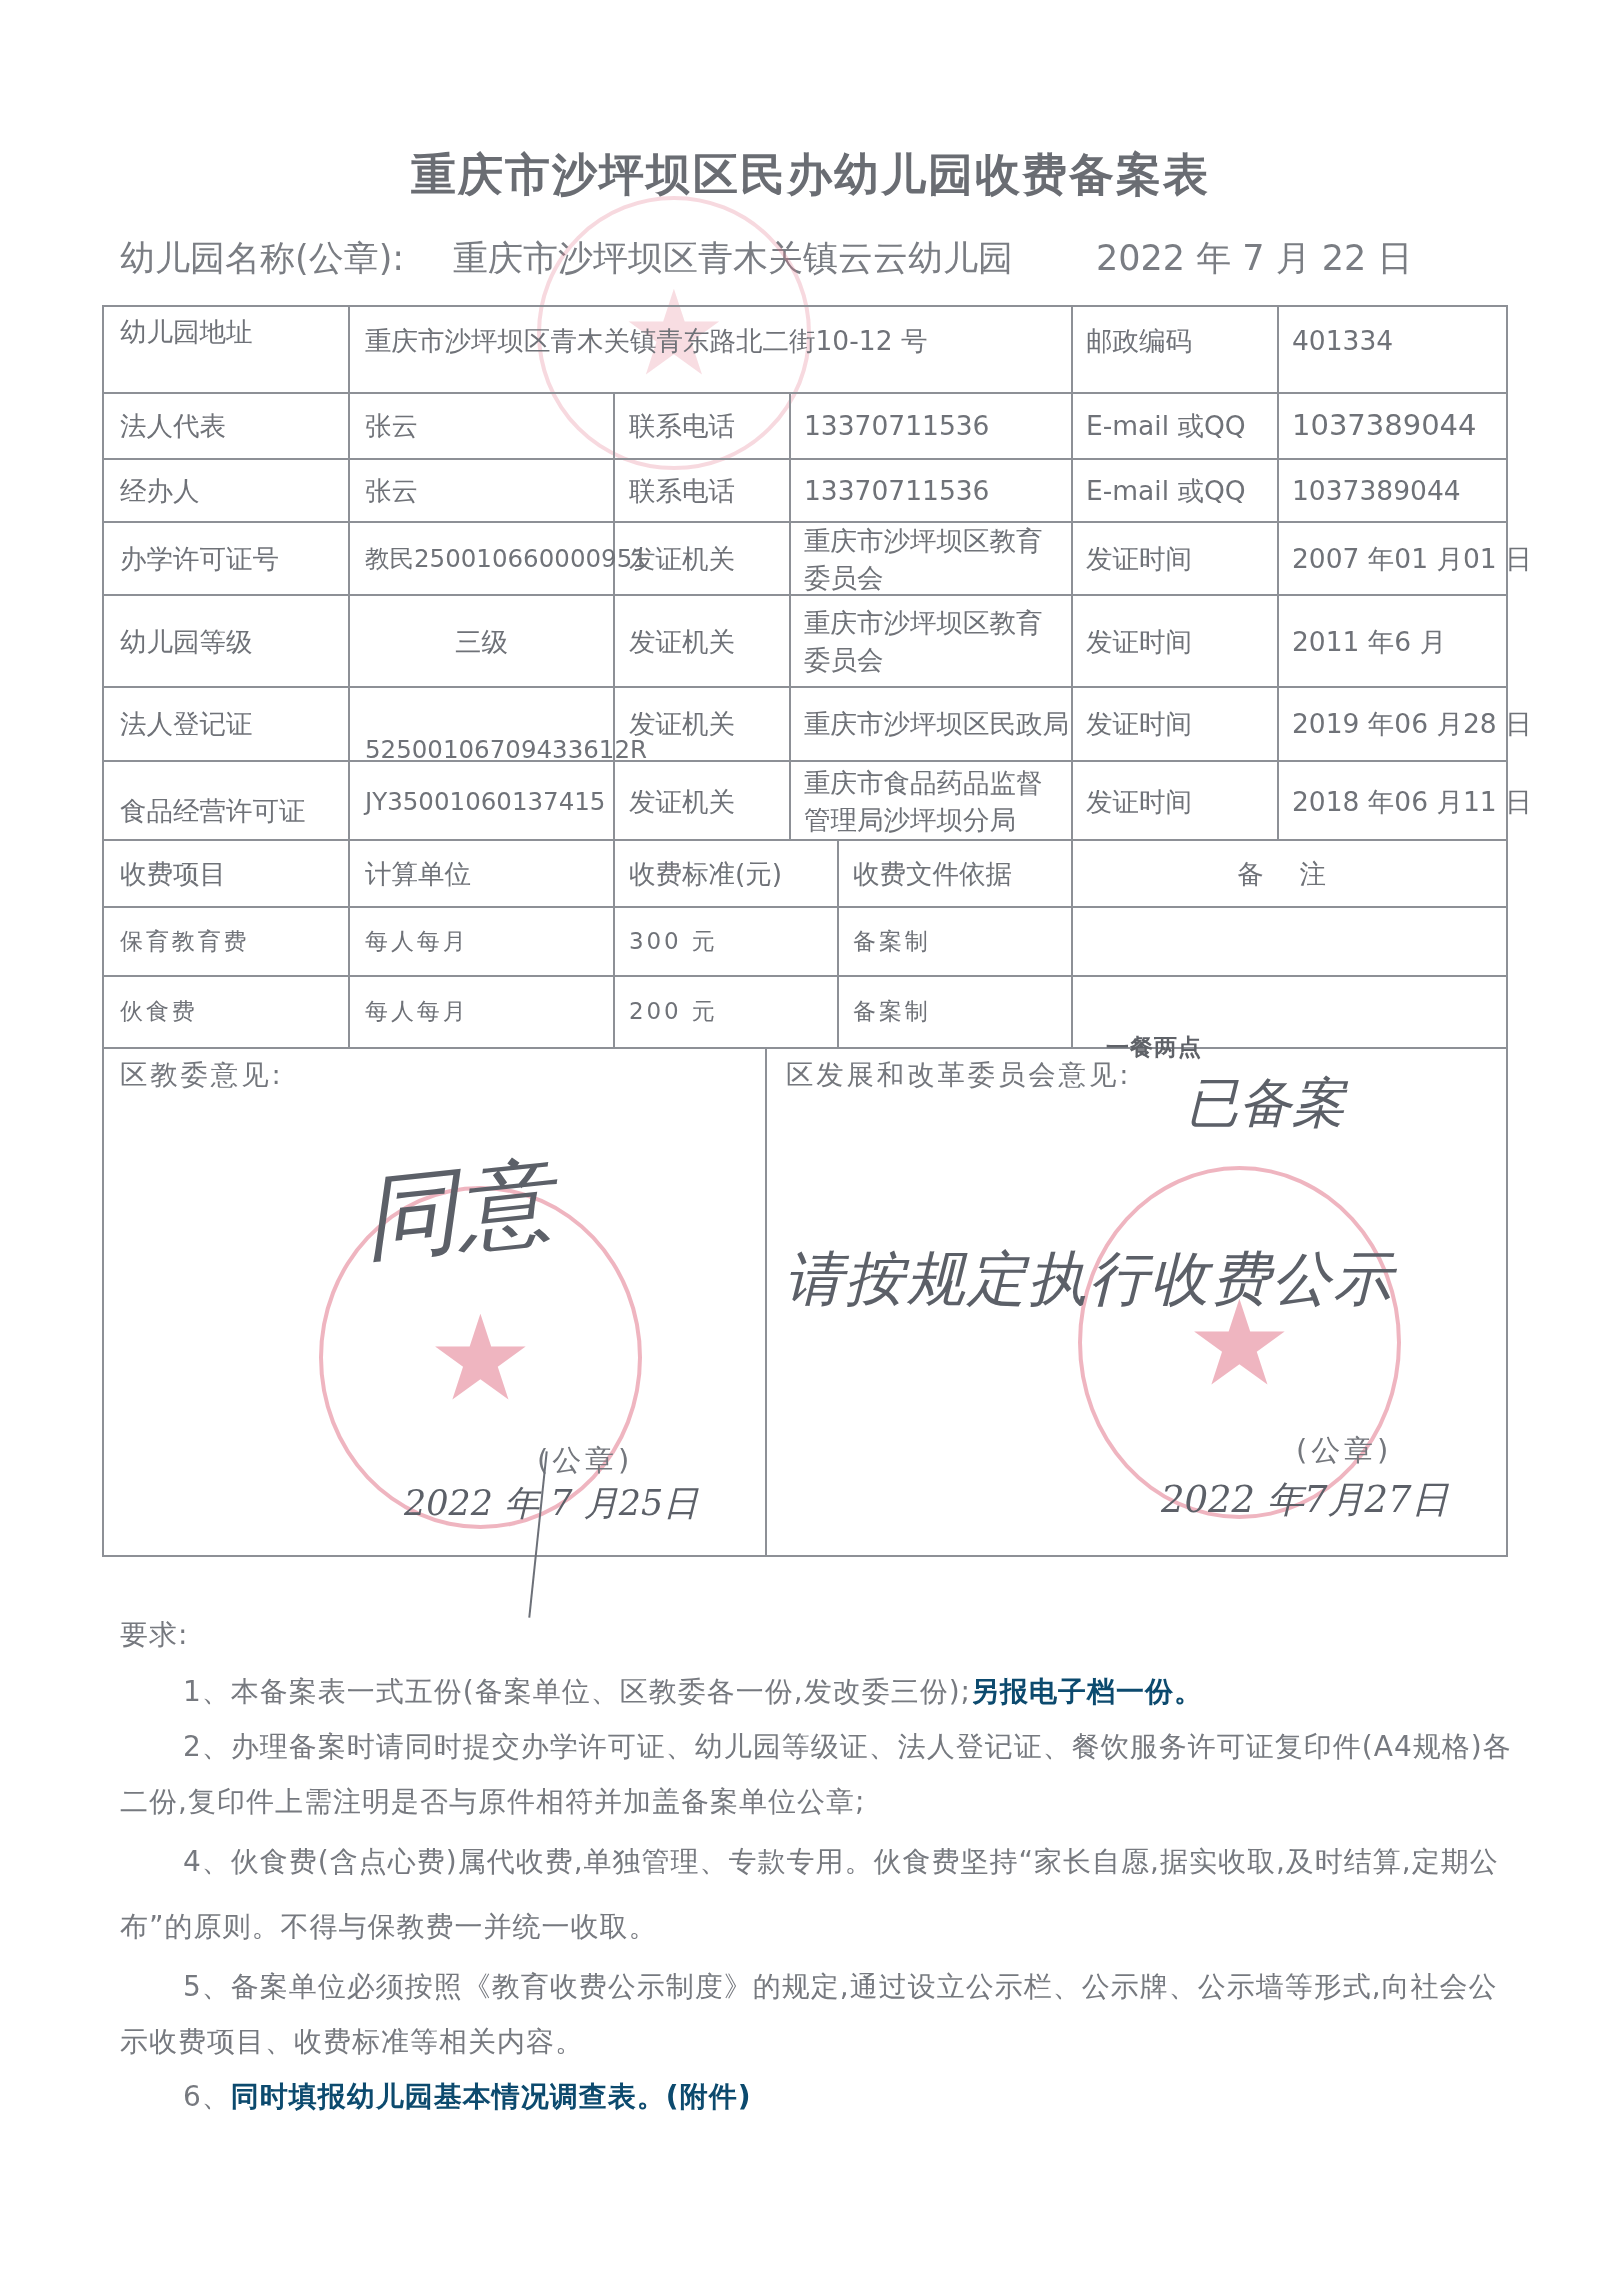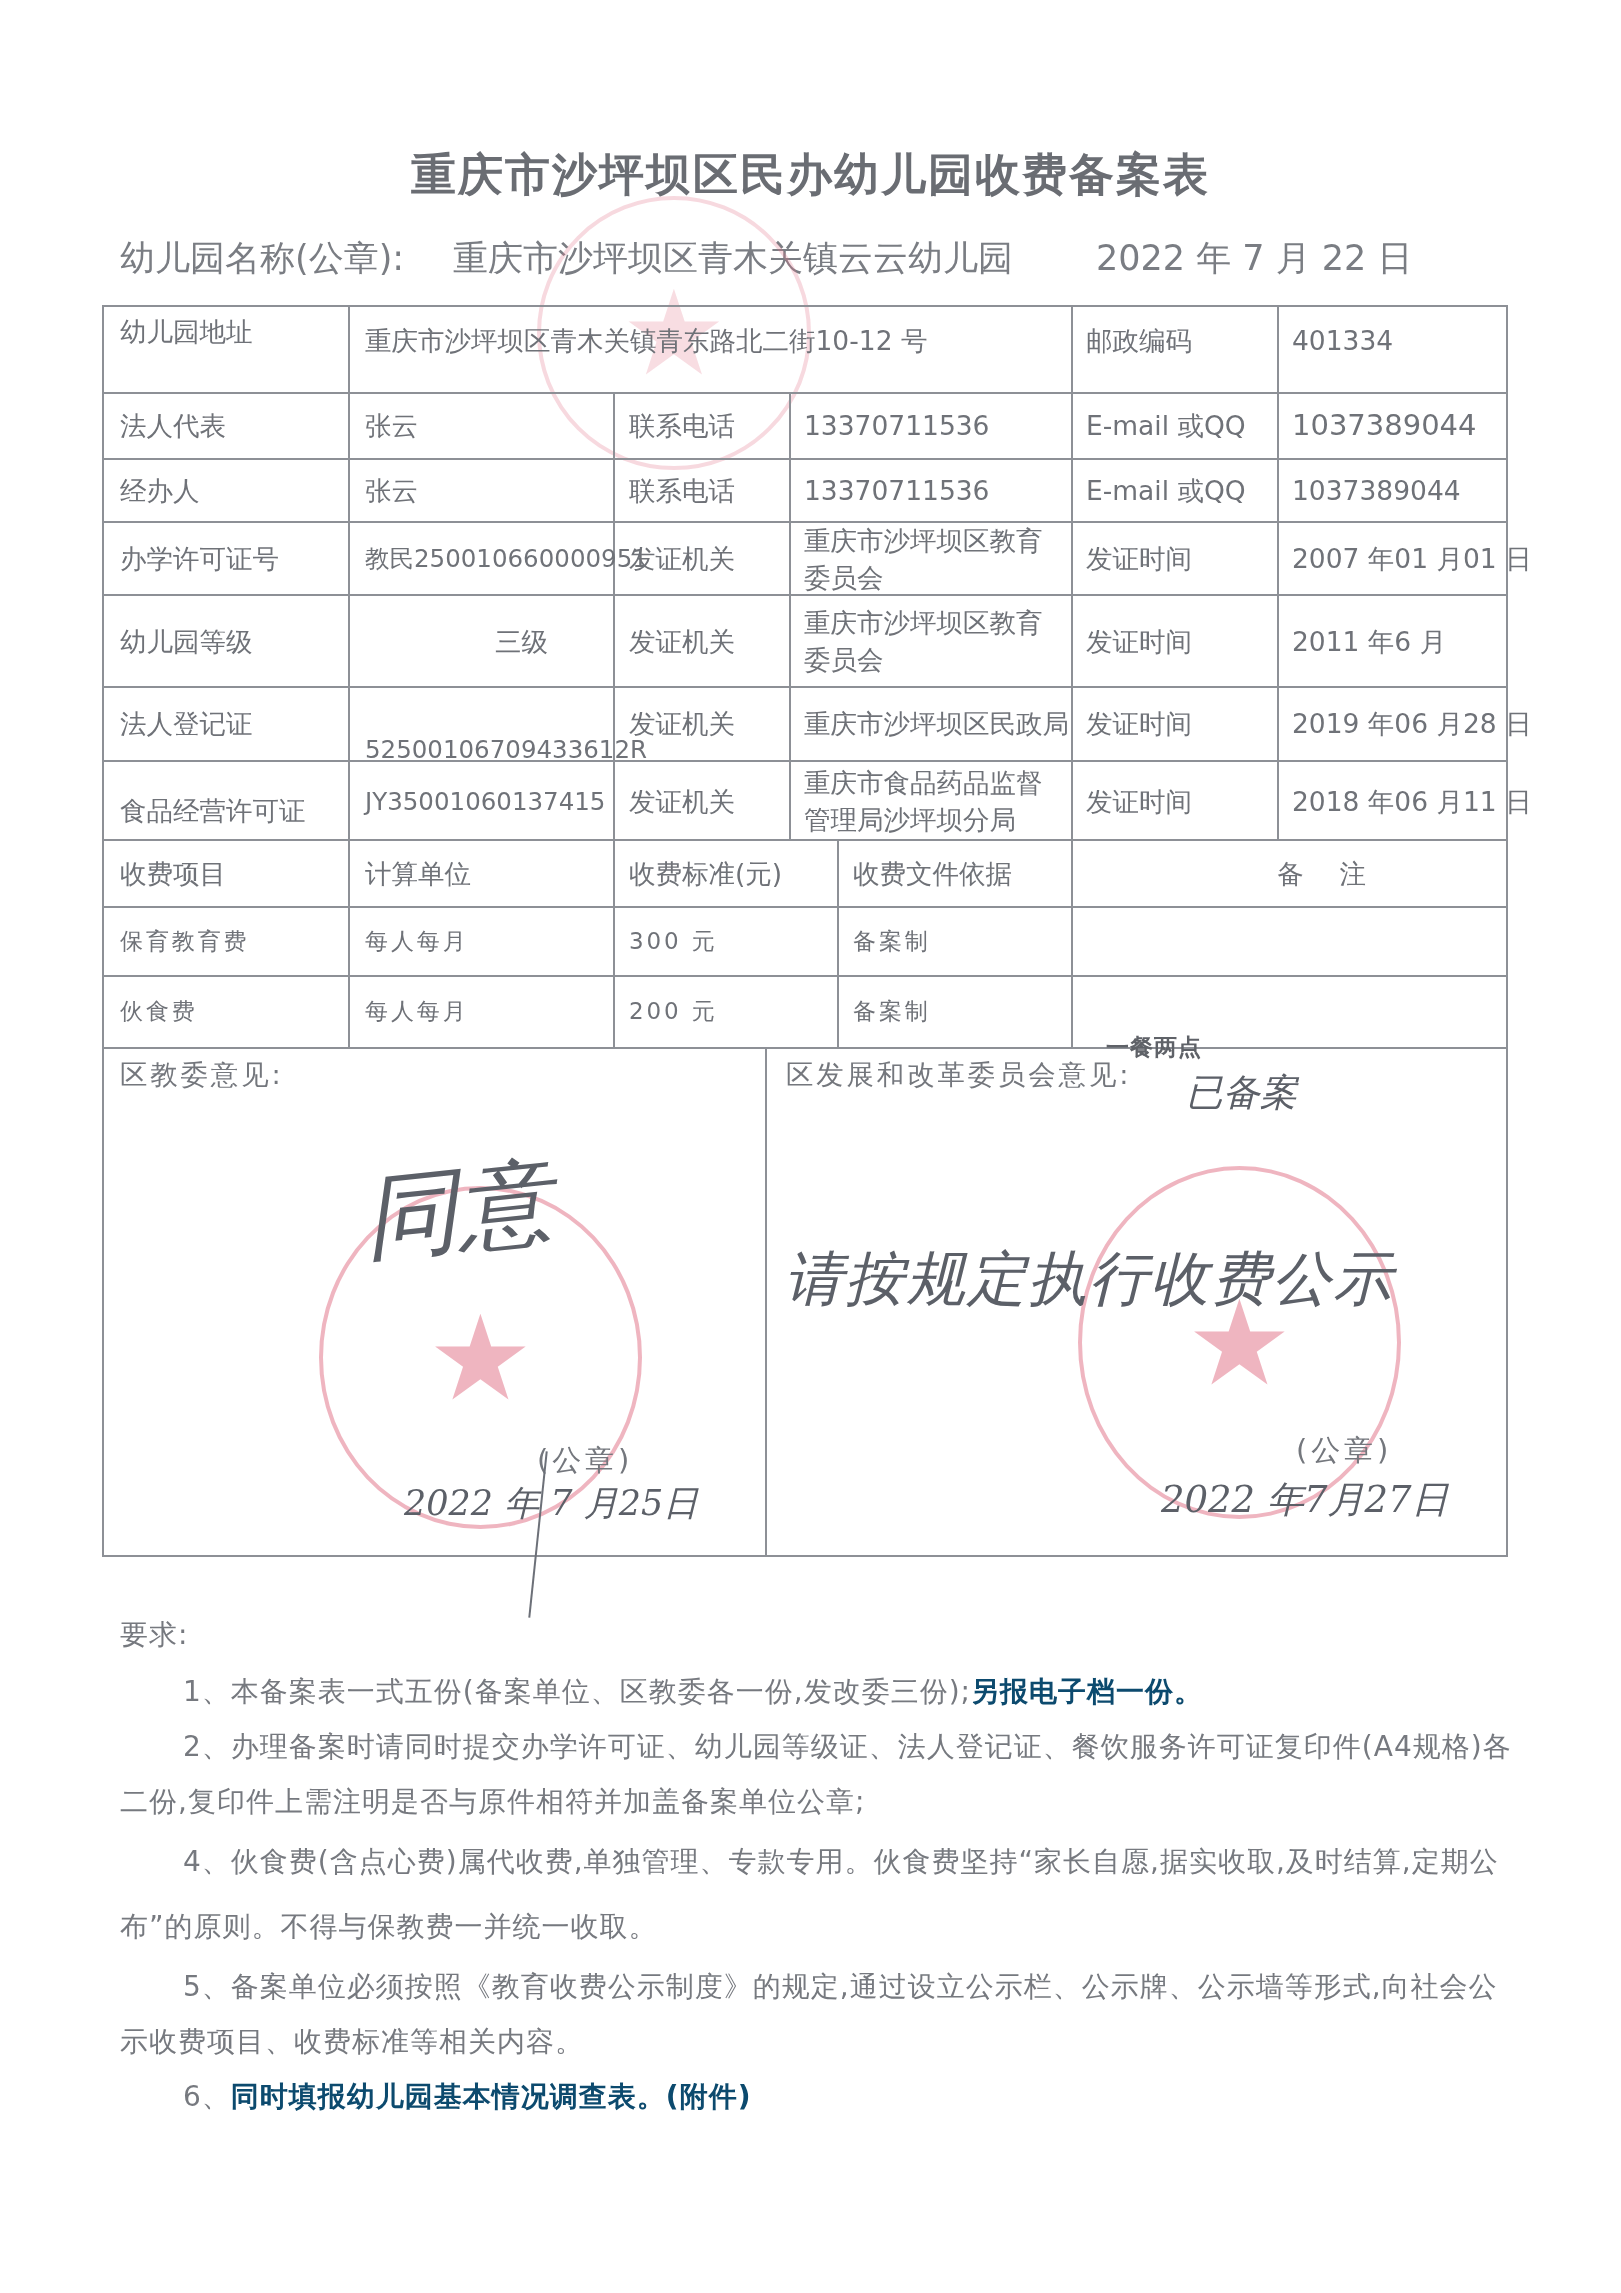--- a/index.html
+++ b/index.html
@@ -19,21 +19,21 @@
 
   
   .hl { position:absolute; height:2px; background:#8d9096; }
   .vl { position:absolute; width:2px; background:#8d9096; }
 
   .cell {
     position:absolute; font-size:26.5px; color:#6f7278; line-height:37px;
     display:flex; align-items:center; white-space:nowrap;
   }
   .cell.wrap { white-space:normal; line-height:37px; }
-  .cell.center { justify-content:center;margin-left:40px; }
+  .cell.center { justify-content:center; }
   .fee { font-size:23px; letter-spacing:2.9px; }
   .bold { font-weight:bold; color:#5f6268;margin-top:36px; }
 
   .opinion-label { font-size:27.4px; color:#74777d; letter-spacing:2.9px; }
 
   
   .stamp {
     position:absolute; border-radius:50%; border:4.9px solid rgba(226,120,140,0.55);
     box-sizing:border-box;
   }
@@ -177,21 +177,21 @@
 
   <div class="hand" style="left:363px; top:1147px; font-size:94px; transform:rotate(-6deg);">同意</div>
   <div class="seal-note" style="left:537px; top:1441px;">(公章)</div>
   <div class="hand" style="left:404px; top:1480px; font-size:35px;">2022 年 7 月25日</div>
 
   <div class="abs" style="left:537px; top:1451px; width:2px; height:167px; background:#6c7078; transform:rotate(6deg);"></div>
 </div>
 
 <div>
   <div class="abs opinion-label" style="left:786px; top:1057px;">区发展和改革委员会意见:</div>
-  <div class="hand" style="left:1186px; top:1068px; font-size:37px;">已备案</div>
+  <div class="hand" style="left:1186px; top:1068px; font-size:53px;">已备案</div>
 
   <div class="stamp" style="left:1078px; top:1166px; width:323px; height:353px;">
     <span class="star">★</span>
   </div>
 
   <div class="hand" style="left:784px; top:1240px; font-size:59px; letter-spacing:2px;">请按规定执行收费公示</div>
   <div class="seal-note" style="left:1296px; top:1431px;">(公章)</div>
   <div class="hand" style="left:1161px; top:1475px; font-size:37px;">2022 年7月27日</div>
 </div>
 

